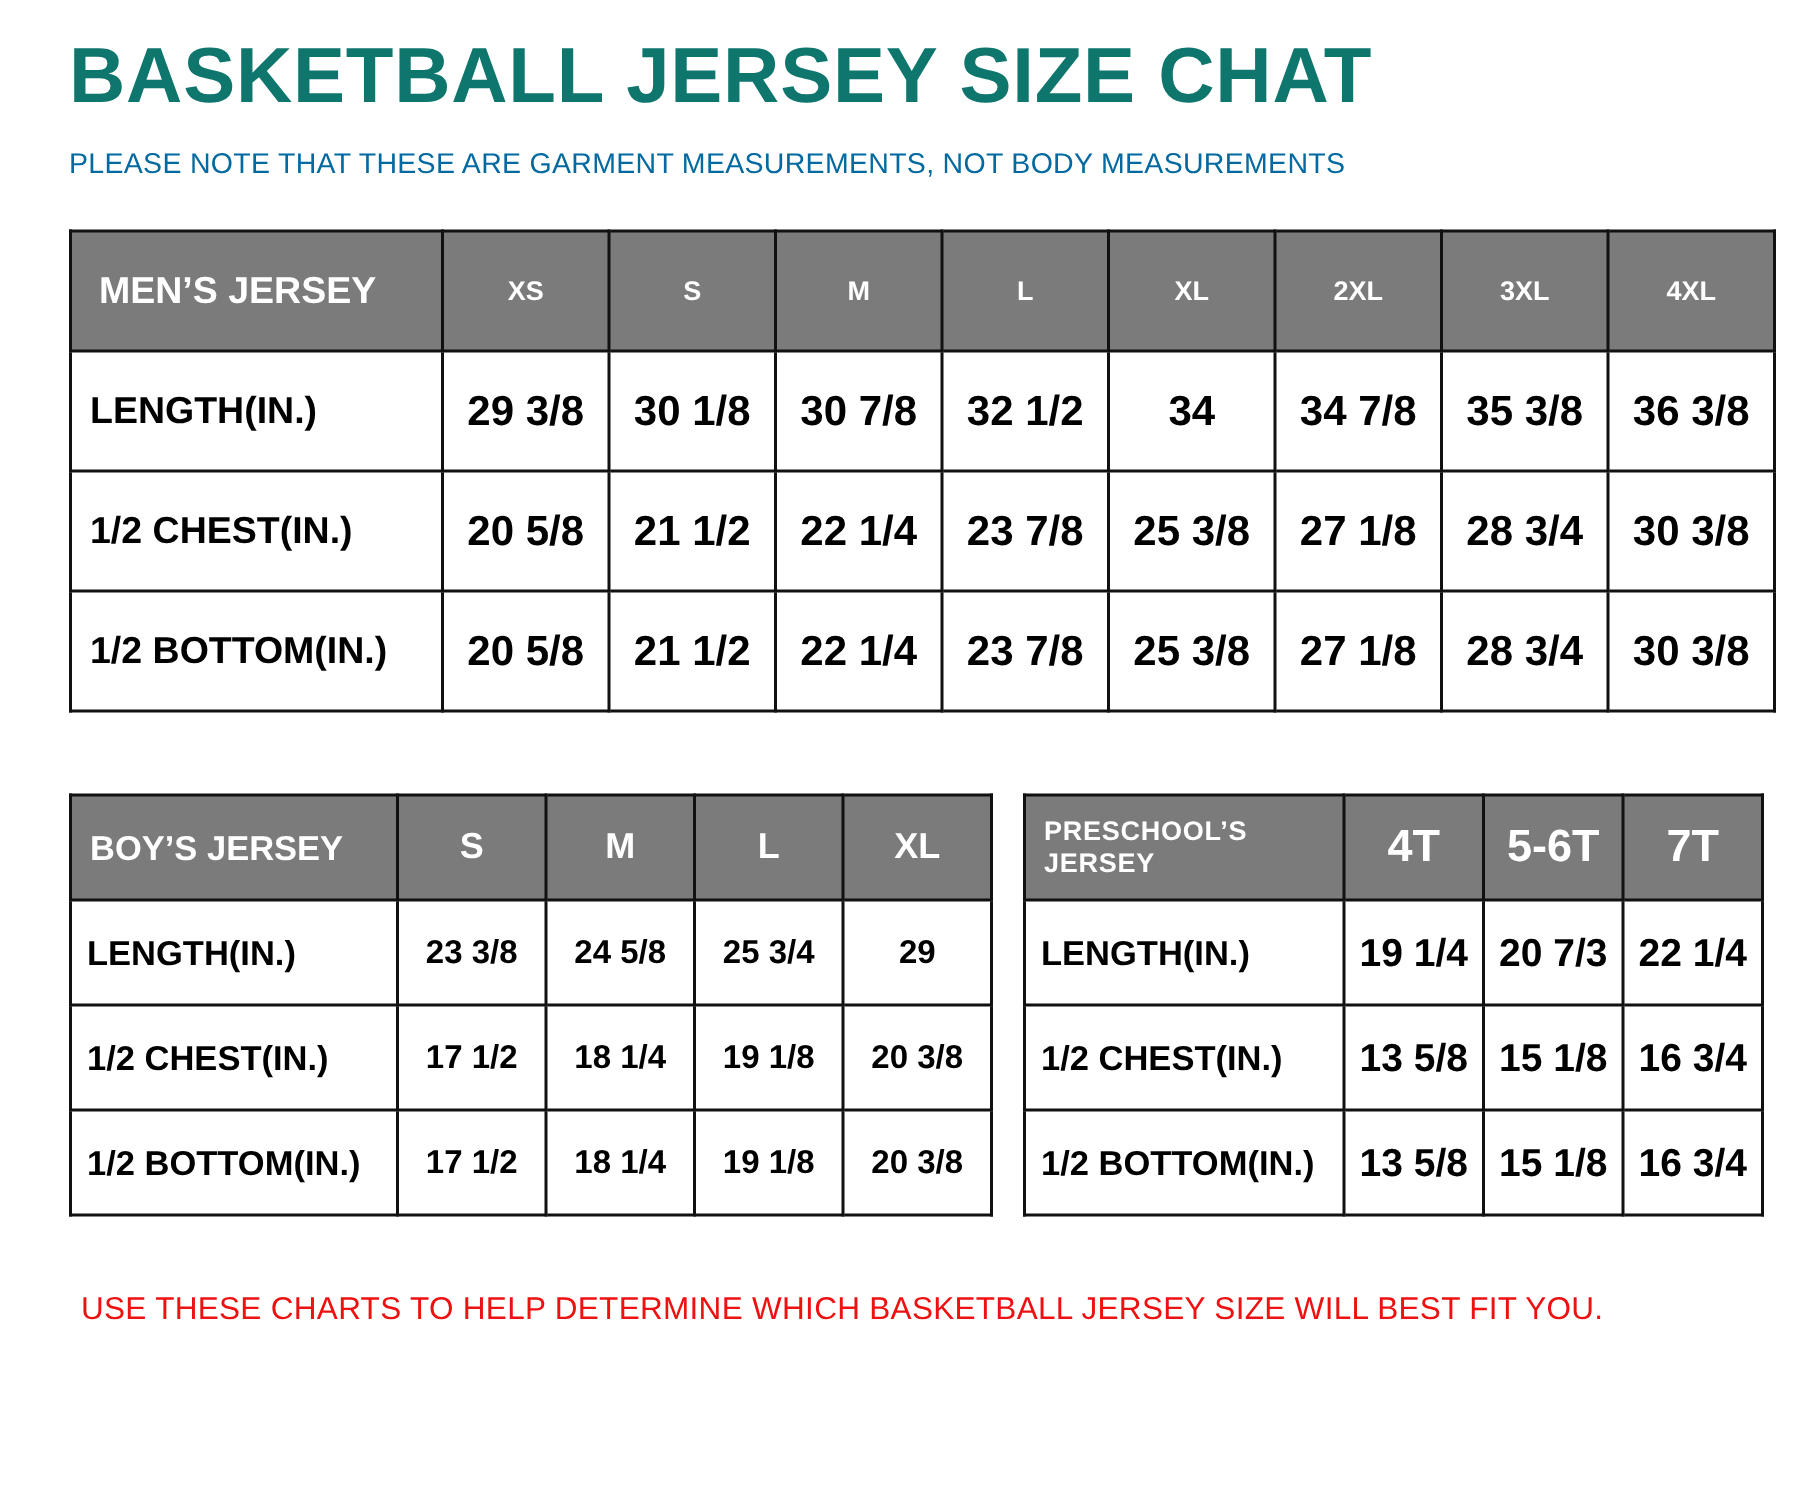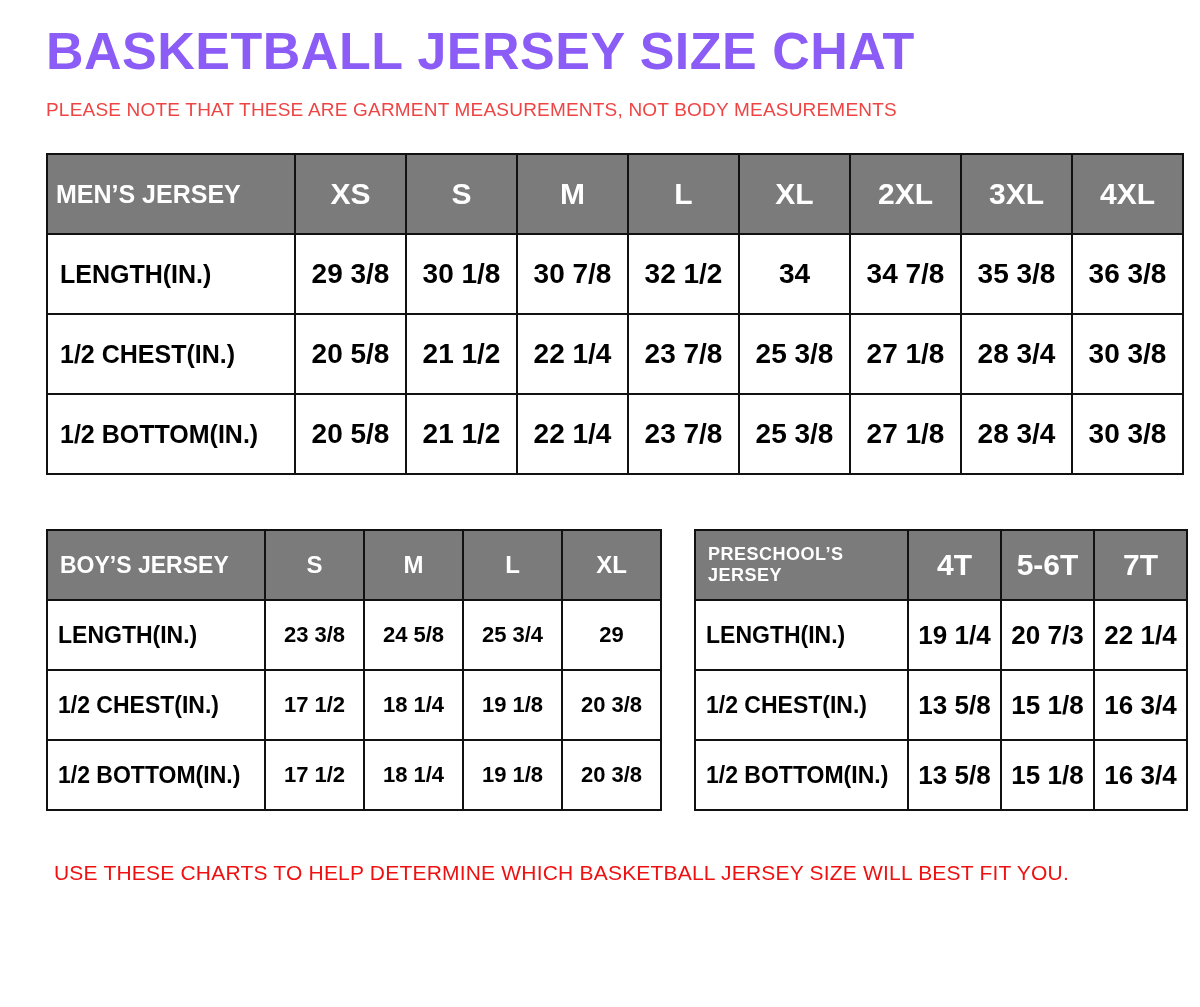--- a/index.html
+++ b/index.html
@@ -21,24 +21,24 @@
     height: 1007px;
     box-sizing: border-box;
     padding: 0 22px;
   }
   .title {
     font-size: 52px;
     font-weight: 700;
     letter-spacing: 0.5px;
     margin: 22px 0 0 24px;
     line-height: 1.15;
-    color: #8b5cf6;
+    color: #0f766e;
   }
   .note-top {
-    color: #ef4444;
+    color: #0369a1;
     font-size: 19px;
     line-height: 1.45;
     margin: 14px 0 0 24px;
     max-width: 860px;
     letter-spacing: 0.2px;
   }
   table {
     border-collapse: collapse;
     table-layout: fixed;
   }
@@ -52,30 +52,30 @@
   }
   thead th {
     background: #7b7b7b;
     color: #ffffff;
     font-weight: 700;
   }
 
   
   .men-wrap { margin: 30px 0 0 24px; }
   #men-table { width: 1134px; }
-  #men-table thead th { height: 76px; font-size: 30px; }
-  #men-table thead th.rowhead { font-size: 25px; text-align: left; padding-left: 8px; }
+  #men-table thead th { height: 76px; font-size: 18px; }
+  #men-table thead th.rowhead { font-size: 25px; text-align: left; padding-left: 18px; }
   #men-table tbody td { height: 76px; font-size: 28px; }
   #men-table tbody td.rowhead { font-size: 25px; text-align: left; padding-left: 12px; }
 
   
   .lower {
     display: flex;
     margin: 54px 0 0 24px;
-    gap: 32px;
+    gap: 20px;
   }
   #boy-table { width: 614px; }
   #boy-table thead th { height: 66px; font-size: 24px; }
   #boy-table thead th.rowhead { font-size: 23px; text-align: left; padding-left: 12px; }
   #boy-table tbody td { height: 66px; font-size: 22px; text-align: center; }
   #boy-table tbody td.rowhead { font-size: 23px; text-align: left; padding-left: 10px; }
 
   #pre-table { width: 492px; border-radius: 12px; }
   #pre-table thead th { height: 66px; font-size: 30px; }
   #pre-table thead th.rowhead { font-size: 18px; text-align: left; padding-left: 12px; letter-spacing: 0.5px;}

